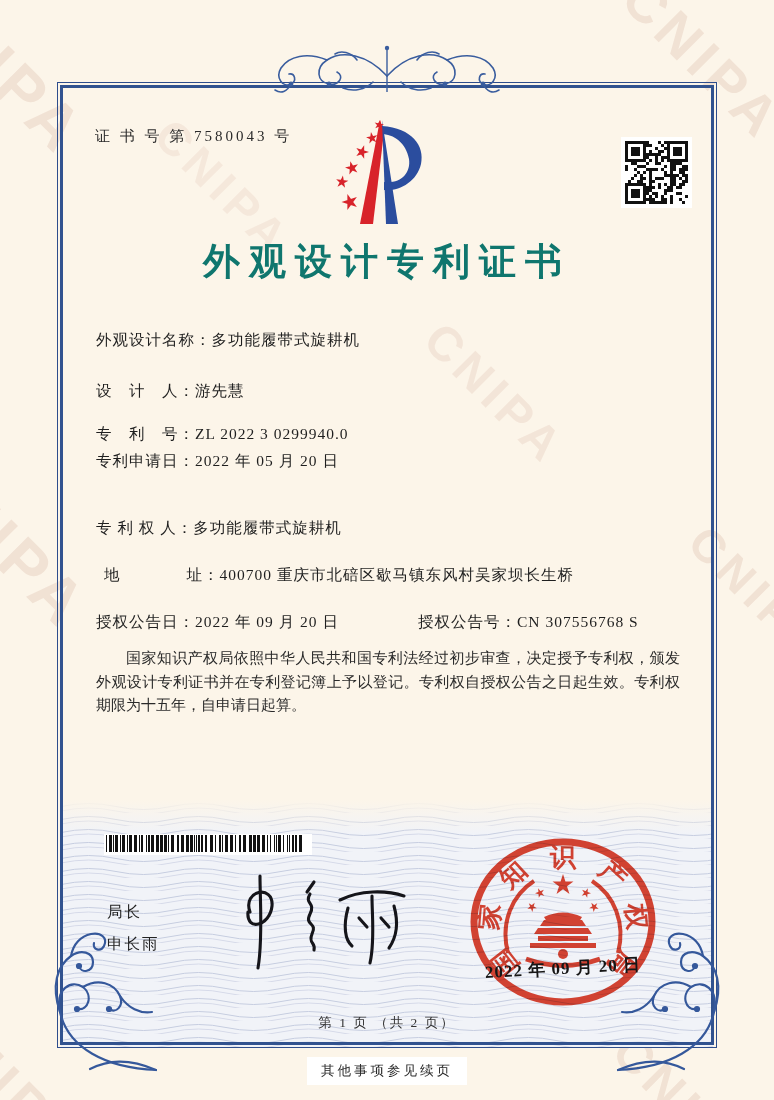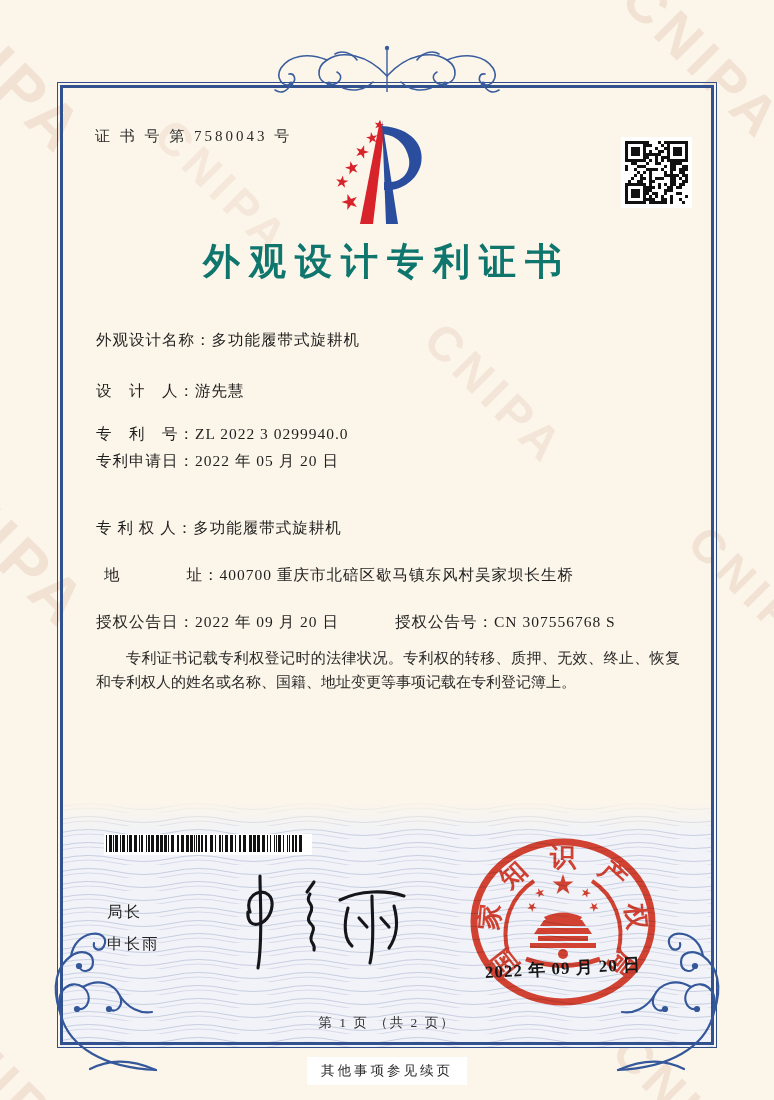--- a/index.html
+++ b/index.html
@@ -44,21 +44,21 @@
     display:grid;grid-template-columns:repeat(21,3px);grid-auto-rows:3px;
   }
   .qr i{display:block;}
   .qr i.on{background:#111;}
   .title{
     left:0;top:237px;width:774px;text-align:center;
     font-size:37px;font-weight:700;letter-spacing:9px;color:#0f766e;
   }
   .field{left:96px;font-size:15.5px;letter-spacing:1px;color:#1f1f1f;white-space:nowrap;}
   .field b{font-weight:400;}
-  .grant-no{left:395px;}
+  .grant-no{left:418px;}
   .paras{
     left:96px;top:647px;width:584px;font-size:15px;line-height:23.5px;
     text-align:justify;color:#2a2a2a;
   }
   .paras p{margin:0;text-indent:2em;}
   .barcode{
     left:104px;top:834px;width:204px;height:19px;background:#fff;
     padding:1px 2px;font-size:0;white-space:nowrap;z-index:4;
   }
   .barcode s{display:inline-block;height:17px;}
@@ -629,21 +629,21 @@
   <span>地　　　　址</span><span>：</span><b>400700  重庆市北碚区歇马镇东风村吴家坝长生桥</b>
 </div>
 <div class="abs content field" style="top:612px;">
   <span>授权公告日</span><span>：</span><b>2022 年 09 月 20 日</b>
 </div>
 <div class="abs content field grant-no" style="top:612px;">
   <span>授权公告号</span><span>：</span><b>CN 307556768 S</b>
 </div>
 
 <div class="abs content paras">
-  <p>专利证书记载专利权登记时的法律状况。专利权的转移、质押、无效、终止、恢复和专利权人的姓名或名称、国籍、地址变更等事项记载在专利登记簿上。</p>
+  <p>国家知识产权局依照中华人民共和国专利法经过初步审查，决定授予专利权，颁发外观设计专利证书并在专利登记簿上予以登记。专利权自授权公告之日起生效。专利权期限为十五年，自申请日起算。</p>
 </div>
 
 <div class="abs barcode"><s style="width: 1px; background: rgb(17, 17, 17);"></s><s style="width: 2px; background: rgb(255, 255, 255);"></s><s style="width: 3px; background: rgb(17, 17, 17);"></s><s style="width: 1px; background: rgb(255, 255, 255);"></s><s style="width: 1px; background: rgb(17, 17, 17);"></s><s style="width: 1px; background: rgb(255, 255, 255);"></s><s style="width: 3px; background: rgb(17, 17, 17);"></s><s style="width: 2px; background: rgb(255, 255, 255);"></s><s style="width: 1px; background: rgb(17, 17, 17);"></s><s style="width: 1px; background: rgb(255, 255, 255);"></s><s style="width: 3px; background: rgb(17, 17, 17);"></s><s style="width: 2px; background: rgb(255, 255, 255);"></s><s style="width: 1px; background: rgb(17, 17, 17);"></s><s style="width: 1px; background: rgb(255, 255, 255);"></s><s style="width: 3px; background: rgb(17, 17, 17);"></s><s style="width: 2px; background: rgb(255, 255, 255);"></s><s style="width: 3px; background: rgb(17, 17, 17);"></s><s style="width: 2px; background: rgb(255, 255, 255);"></s><s style="width: 1px; background: rgb(17, 17, 17);"></s><s style="width: 1px; background: rgb(255, 255, 255);"></s><s style="width: 2px; background: rgb(17, 17, 17);"></s><s style="width: 3px; background: rgb(255, 255, 255);"></s><s style="width: 1px; background: rgb(17, 17, 17);"></s><s style="width: 1px; background: rgb(255, 255, 255);"></s><s style="width: 2px; background: rgb(17, 17, 17);"></s><s style="width: 1px; background: rgb(255, 255, 255);"></s><s style="width: 3px; background: rgb(17, 17, 17);"></s><s style="width: 2px; background: rgb(255, 255, 255);"></s><s style="width: 3px; background: rgb(17, 17, 17);"></s><s style="width: 1px; background: rgb(255, 255, 255);"></s><s style="width: 3px; background: rgb(17, 17, 17);"></s><s style="width: 1px; background: rgb(255, 255, 255);"></s><s style="width: 3px; background: rgb(17, 17, 17);"></s><s style="width: 1px; background: rgb(255, 255, 255);"></s><s style="width: 1px; background: rgb(17, 17, 17);"></s><s style="width: 2px; background: rgb(255, 255, 255);"></s><s style="width: 3px; background: rgb(17, 17, 17);"></s><s style="width: 3px; background: rgb(255, 255, 255);"></s><s style="width: 2px; background: rgb(17, 17, 17);"></s><s style="width: 2px; background: rgb(255, 255, 255);"></s><s style="width: 3px; background: rgb(17, 17, 17);"></s><s style="width: 2px; background: rgb(255, 255, 255);"></s><s style="width: 3px; background: rgb(17, 17, 17);"></s><s style="width: 1px; background: rgb(255, 255, 255);"></s><s style="width: 3px; background: rgb(17, 17, 17);"></s><s style="width: 1px; background: rgb(255, 255, 255);"></s><s style="width: 1px; background: rgb(17, 17, 17);"></s><s style="width: 1px; background: rgb(255, 255, 255);"></s><s style="width: 1px; background: rgb(17, 17, 17);"></s><s style="width: 1px; background: rgb(255, 255, 255);"></s><s style="width: 2px; background: rgb(17, 17, 17);"></s><s style="width: 1px; background: rgb(255, 255, 255);"></s><s style="width: 2px; background: rgb(17, 17, 17);"></s><s style="width: 2px; background: rgb(255, 255, 255);"></s><s style="width: 2px; background: rgb(17, 17, 17);"></s><s style="width: 3px; background: rgb(255, 255, 255);"></s><s style="width: 3px; background: rgb(17, 17, 17);"></s><s style="width: 2px; background: rgb(255, 255, 255);"></s><s style="width: 1px; background: rgb(17, 17, 17);"></s><s style="width: 3px; background: rgb(255, 255, 255);"></s><s style="width: 2px; background: rgb(17, 17, 17);"></s><s style="width: 1px; background: rgb(255, 255, 255);"></s><s style="width: 1px; background: rgb(17, 17, 17);"></s><s style="width: 2px; background: rgb(255, 255, 255);"></s><s style="width: 3px; background: rgb(17, 17, 17);"></s><s style="width: 2px; background: rgb(255, 255, 255);"></s><s style="width: 3px; background: rgb(17, 17, 17);"></s><s style="width: 2px; background: rgb(255, 255, 255);"></s><s style="width: 1px; background: rgb(17, 17, 17);"></s><s style="width: 3px; background: rgb(255, 255, 255);"></s><s style="width: 2px; background: rgb(17, 17, 17);"></s><s style="width: 2px; background: rgb(255, 255, 255);"></s><s style="width: 3px; background: rgb(17, 17, 17);"></s><s style="width: 3px; background: rgb(255, 255, 255);"></s><s style="width: 3px; background: rgb(17, 17, 17);"></s><s style="width: 1px; background: rgb(255, 255, 255);"></s><s style="width: 3px; background: rgb(17, 17, 17);"></s><s style="width: 1px; background: rgb(255, 255, 255);"></s><s style="width: 3px; background: rgb(17, 17, 17);"></s><s style="width: 2px; background: rgb(255, 255, 255);"></s><s style="width: 3px; background: rgb(17, 17, 17);"></s><s style="width: 2px; background: rgb(255, 255, 255);"></s><s style="width: 1px; background: rgb(17, 17, 17);"></s><s style="width: 2px; background: rgb(255, 255, 255);"></s><s style="width: 1px; background: rgb(17, 17, 17);"></s><s style="width: 3px; background: rgb(255, 255, 255);"></s><s style="width: 1px; background: rgb(17, 17, 17);"></s><s style="width: 1px; background: rgb(255, 255, 255);"></s><s style="width: 1px; background: rgb(17, 17, 17);"></s><s style="width: 1px; background: rgb(255, 255, 255);"></s><s style="width: 3px; background: rgb(17, 17, 17);"></s><s style="width: 2px; background: rgb(255, 255, 255);"></s><s style="width: 1px; background: rgb(17, 17, 17);"></s><s style="width: 3px; background: rgb(255, 255, 255);"></s><s style="width: 1px; background: rgb(17, 17, 17);"></s><s style="width: 1px; background: rgb(255, 255, 255);"></s><s style="width: 1px; background: rgb(17, 17, 17);"></s><s style="width: 2px; background: rgb(255, 255, 255);"></s><s style="width: 2px; background: rgb(17, 17, 17);"></s><s style="width: 1px; background: rgb(255, 255, 255);"></s><s style="width: 2px; background: rgb(17, 17, 17);"></s><s style="width: 2px; background: rgb(255, 255, 255);"></s><s style="width: 3px; background: rgb(17, 17, 17);"></s></div>
 
 <div class="abs content officer" style="top:902px;text-align:right;">局长</div>
 <div class="abs content officer" style="top:934px;">申长雨</div>
 
 <svg class="abs content sig" viewBox="0 0 195 105" xmlns="http://www.w3.org/2000/svg">
   <g fill="none" stroke="#15151a" stroke-width="3.1" stroke-linecap="round">
     <path d="M28,44 C20,22 52,16 50,38 C48,58 24,64 26,44"></path>

